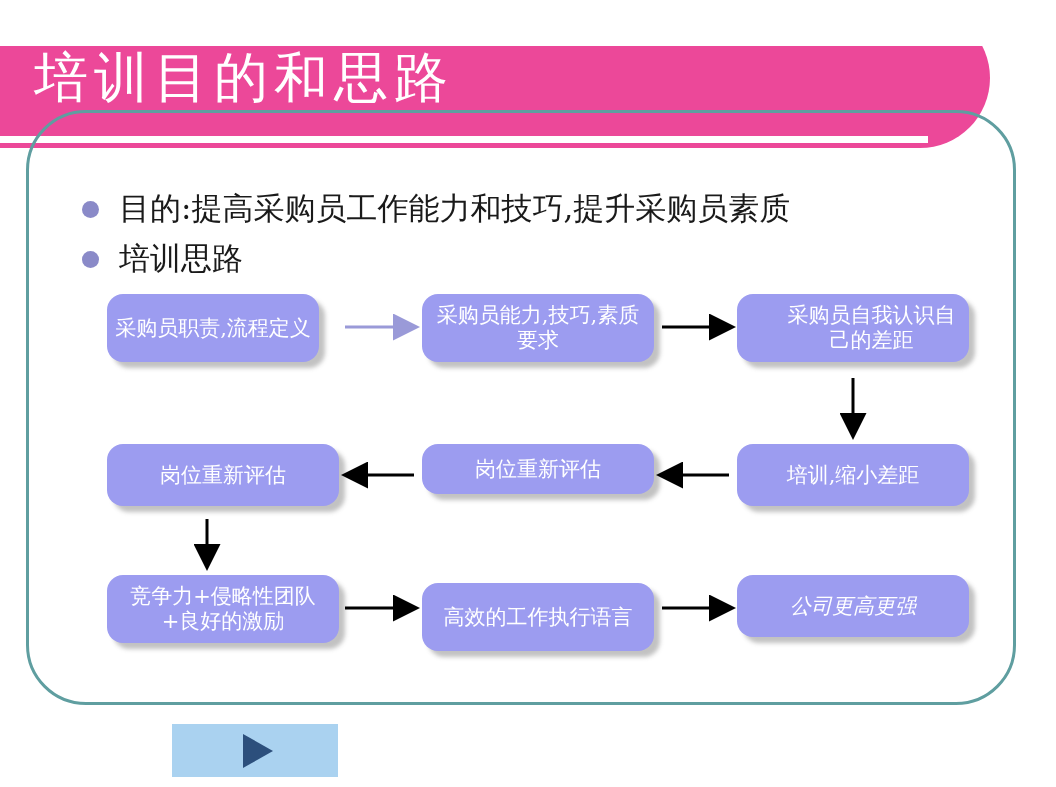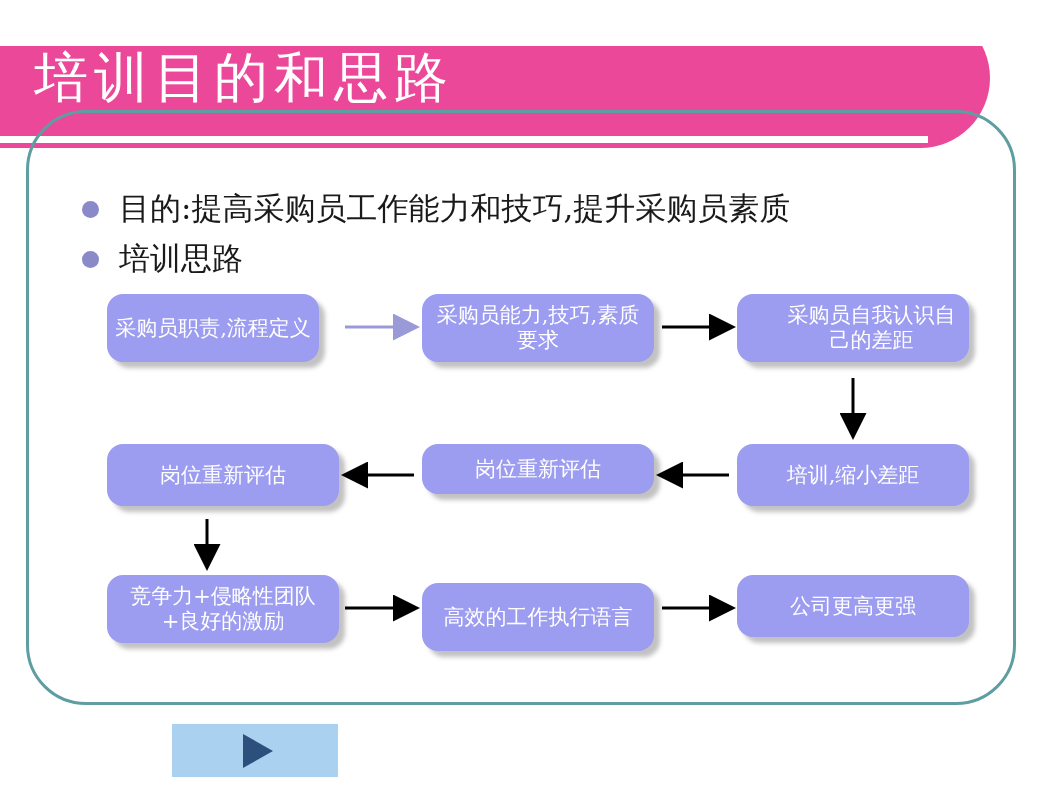--- a/index.html
+++ b/index.html
@@ -102,21 +102,21 @@
 </div>
 
 <div class="flow-box" style="left:107px;top:294px;width:212px;height:68px;">采购员职责,流程定义</div>
 <div class="flow-box" style="left:422px;top:294px;width:232px;height:68px;">采购员能力,技巧,素质要求</div>
 <div class="flow-box" style="left:737px;top:294px;width:232px;height:68px;padding-left:45px;">采购员自我认识自己的差距</div>
 <div class="flow-box" style="left:737px;top:444px;width:232px;height:62px;">培训,缩小差距</div>
 <div class="flow-box" style="left:422px;top:444px;width:232px;height:50px;">岗位重新评估</div>
 <div class="flow-box" style="left:107px;top:444px;width:232px;height:62px;">岗位重新评估</div>
 <div class="flow-box" style="left:107px;top:575px;width:232px;height:68px;">竞争力+侵略性团队+良好的激励</div>
 <div class="flow-box" style="left:422px;top:575px;width:232px;height:68px;margin-top:8px;">高效的工作执行语言</div>
-<div class="flow-box" style="left:737px;top:575px;width:232px;height:62px;">公司更高更强</div>
+<div class="flow-box" style="left:737px;top:575px;width:232px;height:62px;font-style:italic;">公司更高更强</div>
 
 <svg id="arrows">
   <defs>
     <marker id="ah-black" markerWidth="9" markerHeight="9" refX="7" refY="4.5" orient="auto">
       <path d="M0,0 L9,4.5 L0,9 z" fill="#000000"></path>
     </marker>
     <marker id="ah-lav" markerWidth="9" markerHeight="9" refX="7" refY="4.5" orient="auto">
       <path d="M0,0 L9,4.5 L0,9 z" fill="#9a9ad8"></path>
     </marker>
   </defs>

